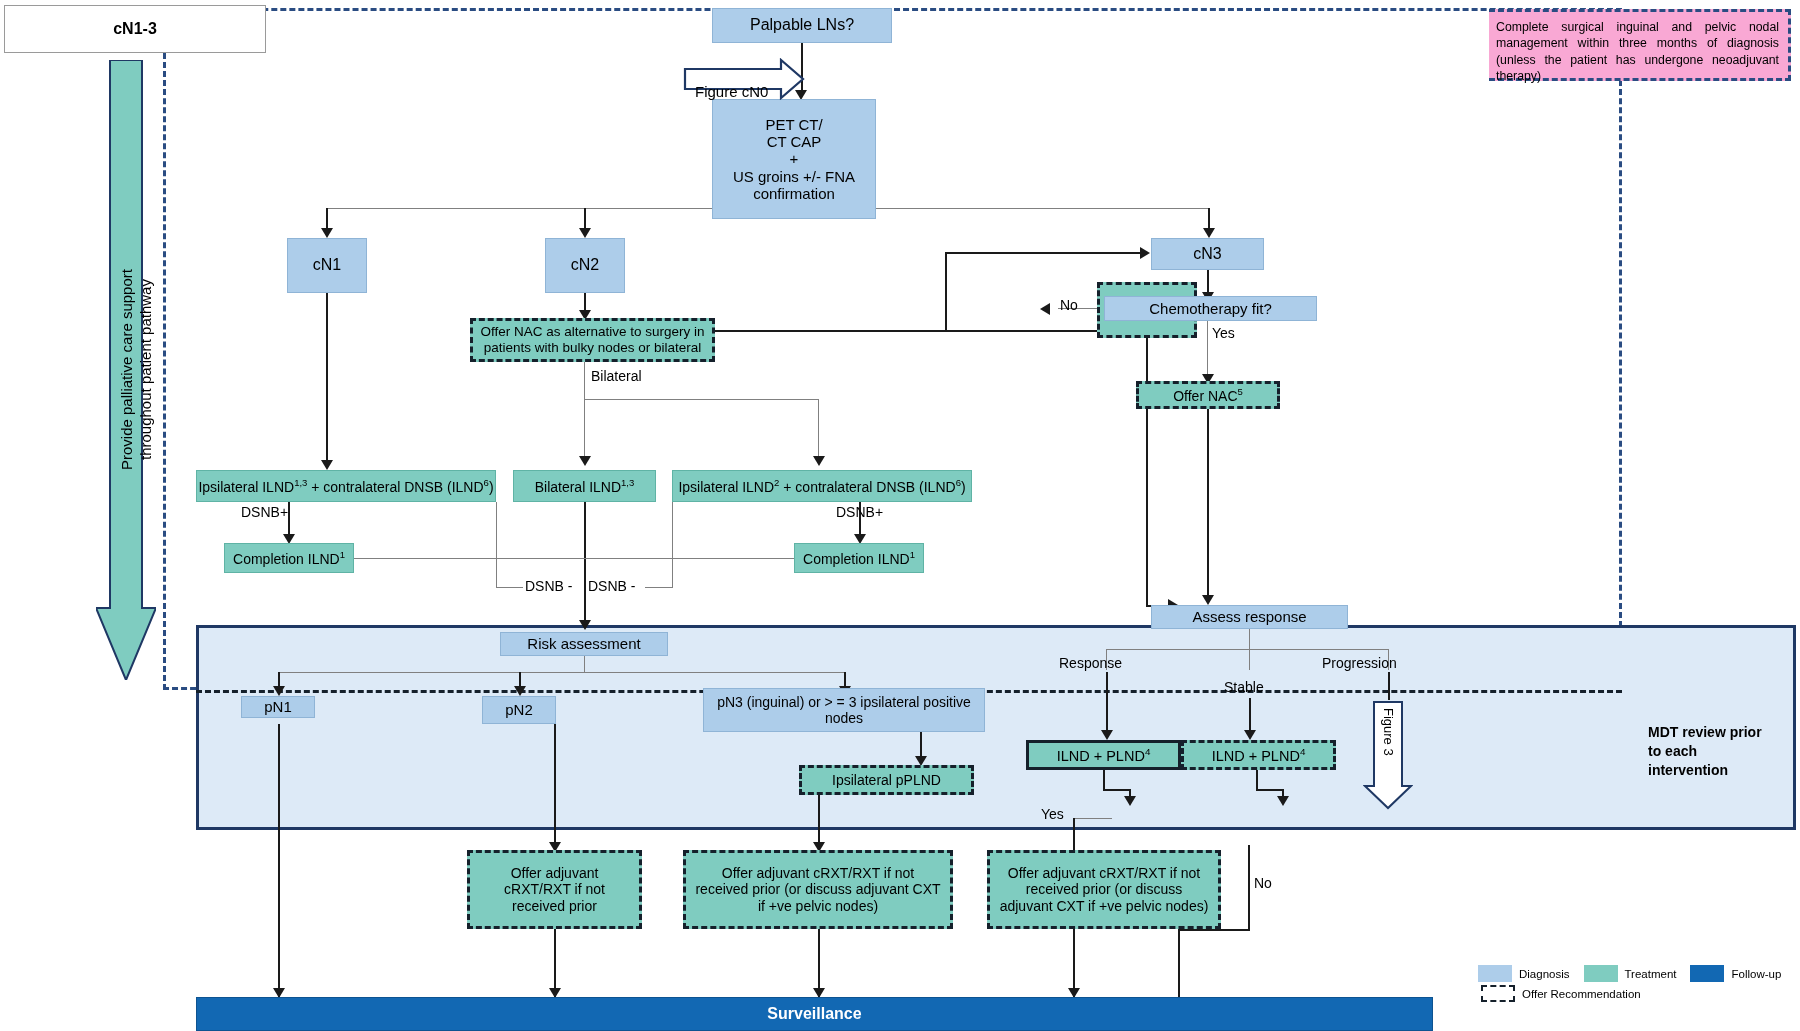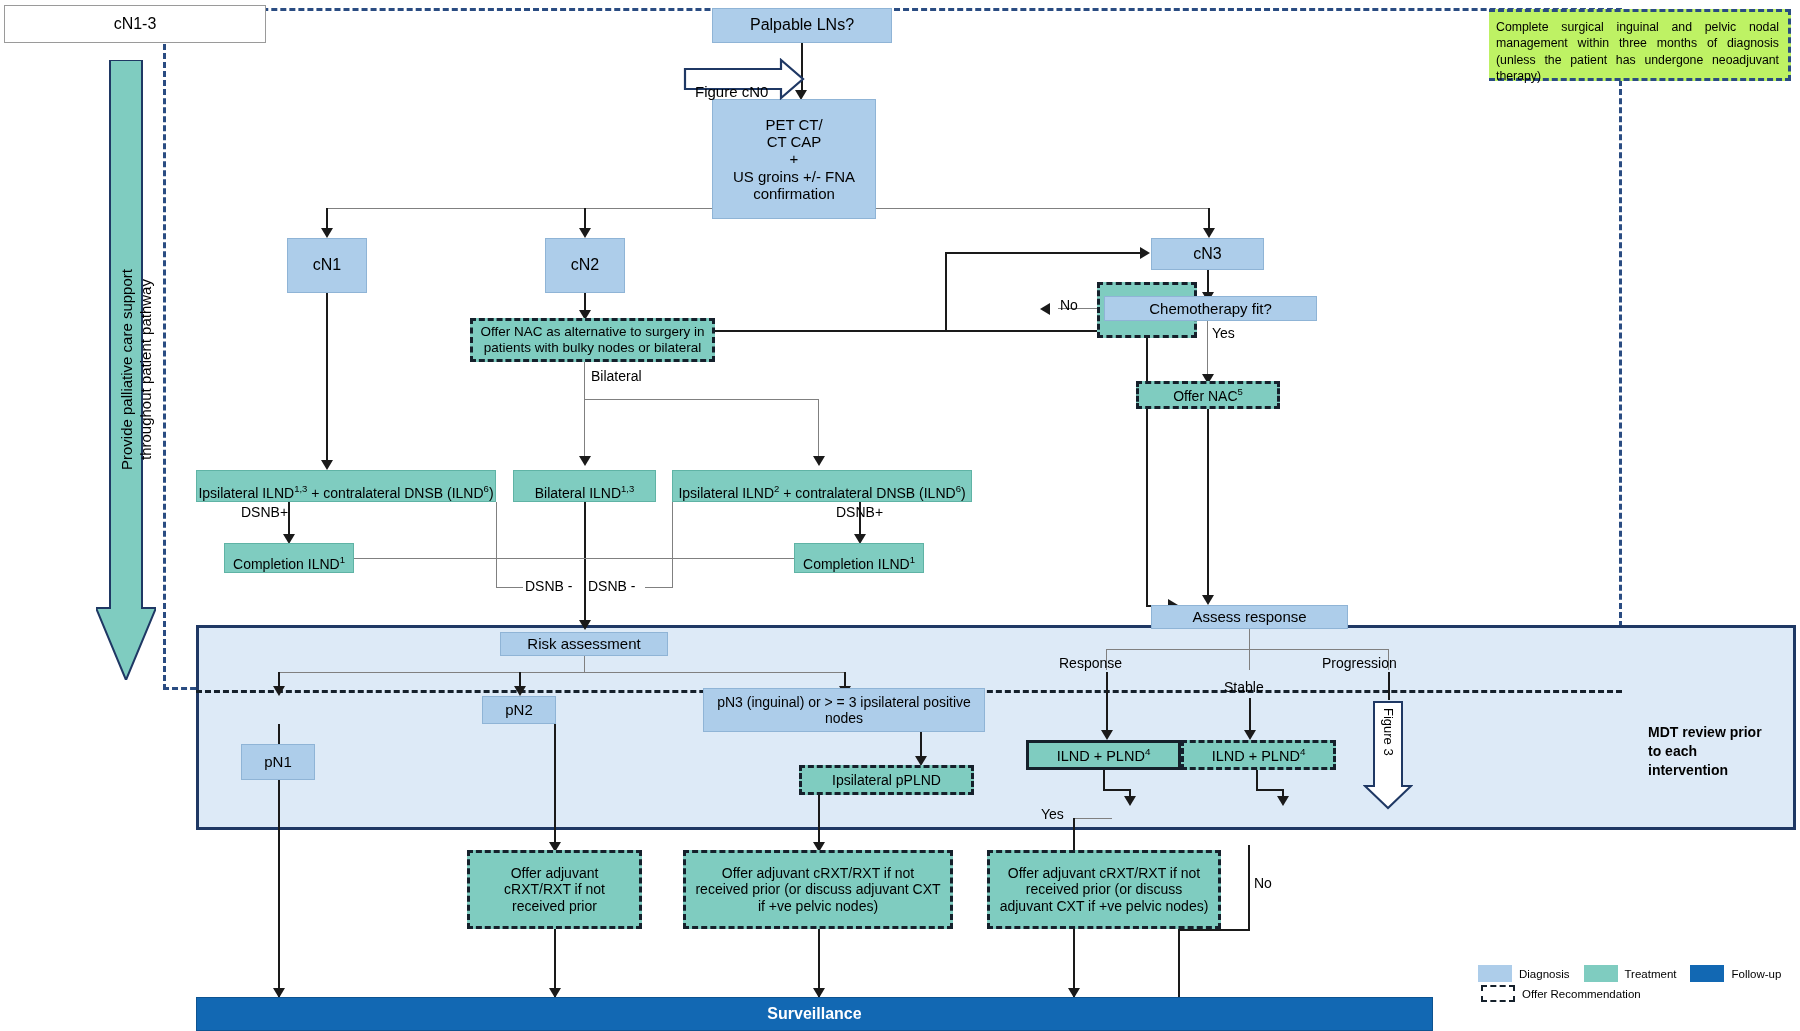--- a/index.html
+++ b/index.html
@@ -26,21 +26,20 @@
   }
 
   
   .diag {            
     background:#adcdea;
     border:1px solid #8fb4d6;
   }
   .treat {           
     background:#7fccc0;
     border:1px solid #5fb3a5;
-    align-items:flex-end;
   }
   .treat-solid {     
     background:#7fccc0;
     border:3px solid #15202b;
   }
   .dashed {          
     border:3px dashed #15202b;
     background:#7fccc0;
   }
   .followup {
@@ -161,21 +160,21 @@
 
   sup { font-size:0.68em; vertical-align: super; }
 </style>
 </head>
 <body>
 
 <div id="canvas">
 
   <div id="scope-region" style="left:163px; top:8px; width:1459px; height:682px;"></div>
 
-  <div class="node plainbox" style="left:4px; top:5px; width:262px; height:38px; font-size:16px; font-weight:normal;">
+  <div class="node plainbox" style="left:4px; top:5px; width:262px; height:48px; font-size:16px; font-weight:bold;">
     <span>cN1-3</span>
   </div>
 
   <div id="mdt-region" style="left:196px; top:625px; width:1600px; height:205px;"></div>
   <div id="mdt-inner-dash" style="left:196px; top:690px; width:1426px; height:0;"></div>
   <div id="mdt-caption" style="left:1648px; top:723px; width:130px;">
     <span>MDT review prior to each intervention</span>
   </div>
 
   <div id="pall-arrow" style="left:96px; top:60px; width:60px; height:620px;">
@@ -211,21 +210,21 @@
   <div style="position:absolute; left:1729px; top:10px; width:0; height:0;"></div>
 
   <div style="position:absolute; left:1724px; top:8px; width:0; height:0;"></div>
 
   <div style="position:absolute; left:1729px; top:8px; width:0; height:0;"></div>
 
   <div style="position:absolute; left:1726px; top:8px;
               width:0; height:0;"></div>
 
   <div class="" style="position:absolute; left:1489px; top:9px; width:302px; height:72px;
-              background:#bef264; border:3px dashed #2a4c82; border-left:none;
+              background:#f9a8d4; border:3px dashed #2a4c82; border-left:none;
               padding:7px 9px 7px 7px; font-size:12.3px; line-height:1.34;
               text-align:justify; color:#000; z-index:6;">
     <span>Complete surgical inguinal and pelvic nodal management within three months of diagnosis (unless the patient has undergone neoadjuvant therapy)</span>
   </div>
 
   <div class="node diag" style="left:712px; top:8px; width:180px; height:35px; font-size:16px;">
     <span>Palpable LNs?</span>
   </div>
 
   <div class="ln vline" style="left:801px; top:43px; height:53px;"></div>
@@ -392,21 +391,21 @@
 
   <div class="ln vline thin" style="left:584px; top:656px; height:17px;"></div>
   <div class="ln hline thin" style="left:279px; top:672px; width:566px;"></div>
   <div class="ln vline" style="left:278px; top:672px; height:20px;"></div>
   <div class="arrowdown" style="left:273px; top:686px;"></div>
   <div class="ln vline" style="left:519px; top:672px; height:20px;"></div>
   <div class="arrowdown" style="left:514px; top:686px;"></div>
   <div class="ln vline" style="left:844px; top:672px; height:20px;"></div>
   <div class="arrowdown" style="left:839px; top:686px;"></div>
 
-  <div class="node diag" style="left:241px; top:696px; width:74px; height:36px; font-size:15px;margin-top:48px;">
+  <div class="node diag" style="left:241px; top:696px; width:74px; height:22px; font-size:15px;">
     <span>pN1</span>
   </div>
   <div class="node diag" style="left:482px; top:696px; width:74px; height:28px; font-size:15px;">
     <span>pN2</span>
   </div>
   <div class="node diag" style="left:703px; top:688px; width:282px; height:44px; font-size:14px; padding:0 6px;">
     <span>pN3 (inguinal) or &gt; = 3 ipsilateral positive nodes</span>
   </div>
 
   <div class="node diag" style="left:1151px; top:605px; width:197px; height:24px; font-size:15px;">

